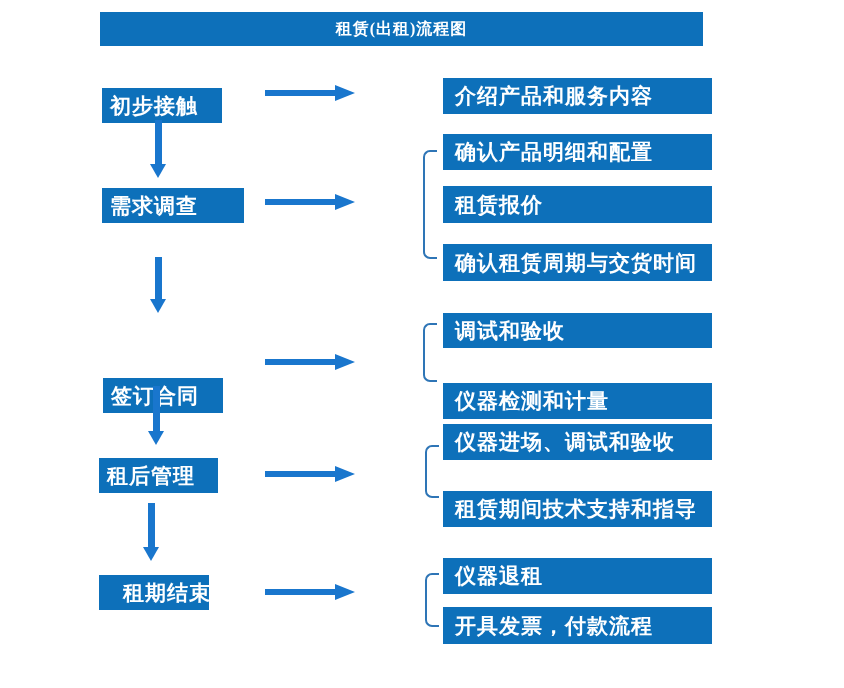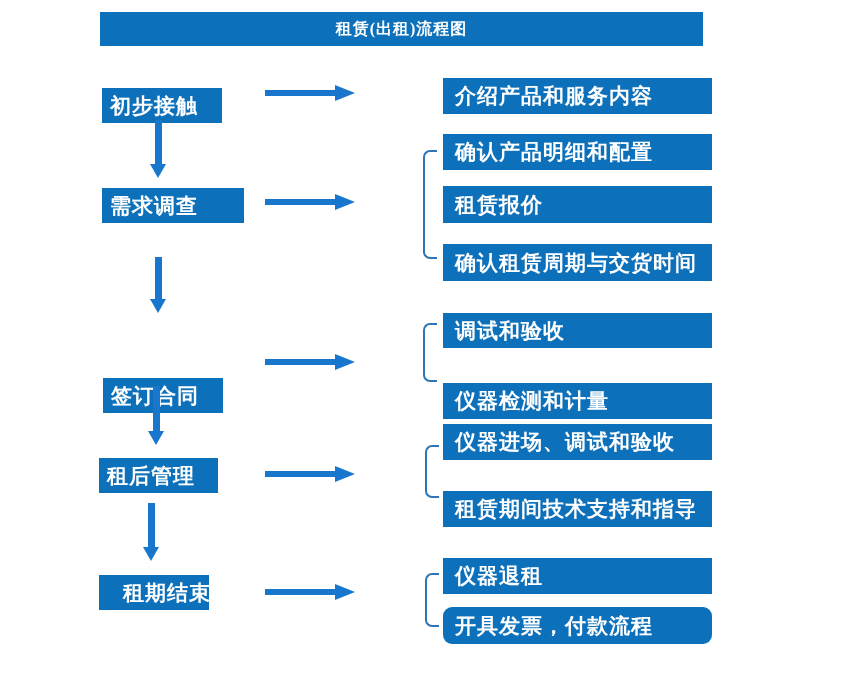--- a/index.html
+++ b/index.html
@@ -146,15 +146,15 @@
   <div class="box detail-box" style="top:186px; height:37px;">租赁报价</div>
   <div class="box detail-box" style="top:244px; height:37px;text-align:right;">确认租赁周期与交货时间</div>
 
   <div class="box detail-box" style="top:313px; height:35px;">调试和验收</div>
   <div class="box detail-box" style="top:363px;margin-top:20px;">仪器检测和计量</div>
 
   <div class="box detail-box" style="top:424px;">仪器进场、调试和验收</div>
   <div class="box detail-box" style="top:491px;">租赁期间技术支持和指导</div>
 
   <div class="box detail-box" style="top:558px;text-align:right;">仪器退租</div>
-  <div class="box detail-box" style="top:607px; height:37px;border-radius:9px;">开具发票，付款流程</div>
+  <div class="box detail-box" style="top:607px; height:37px;">开具发票，付款流程</div>
 
 </div>
 
 </body></html>

